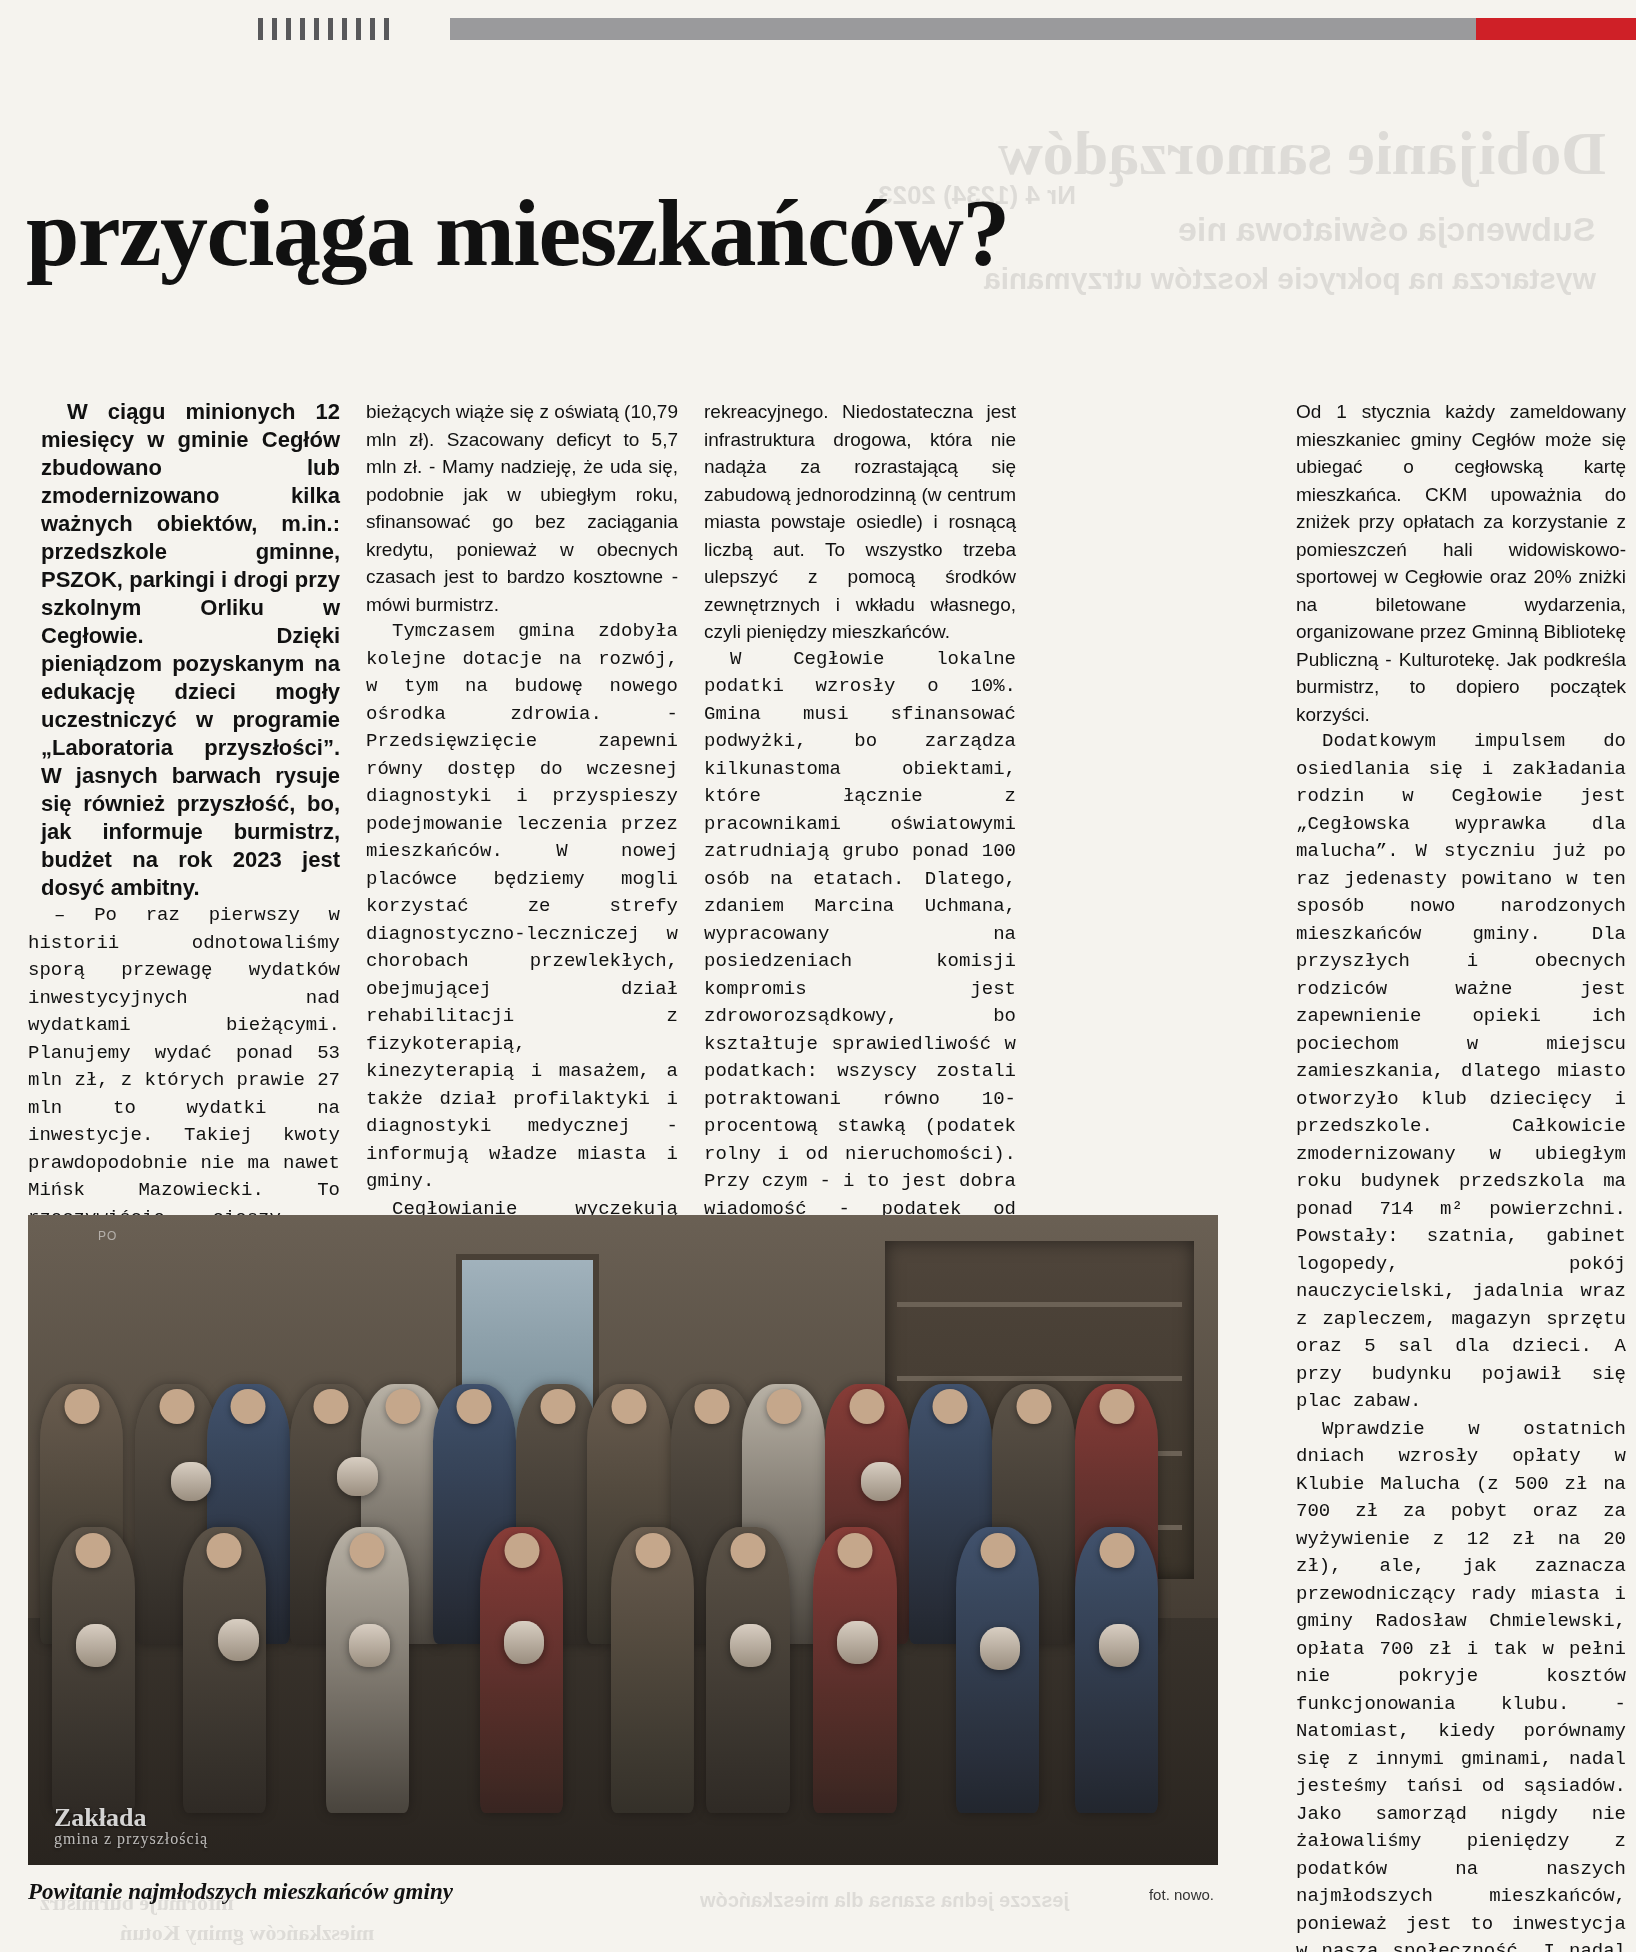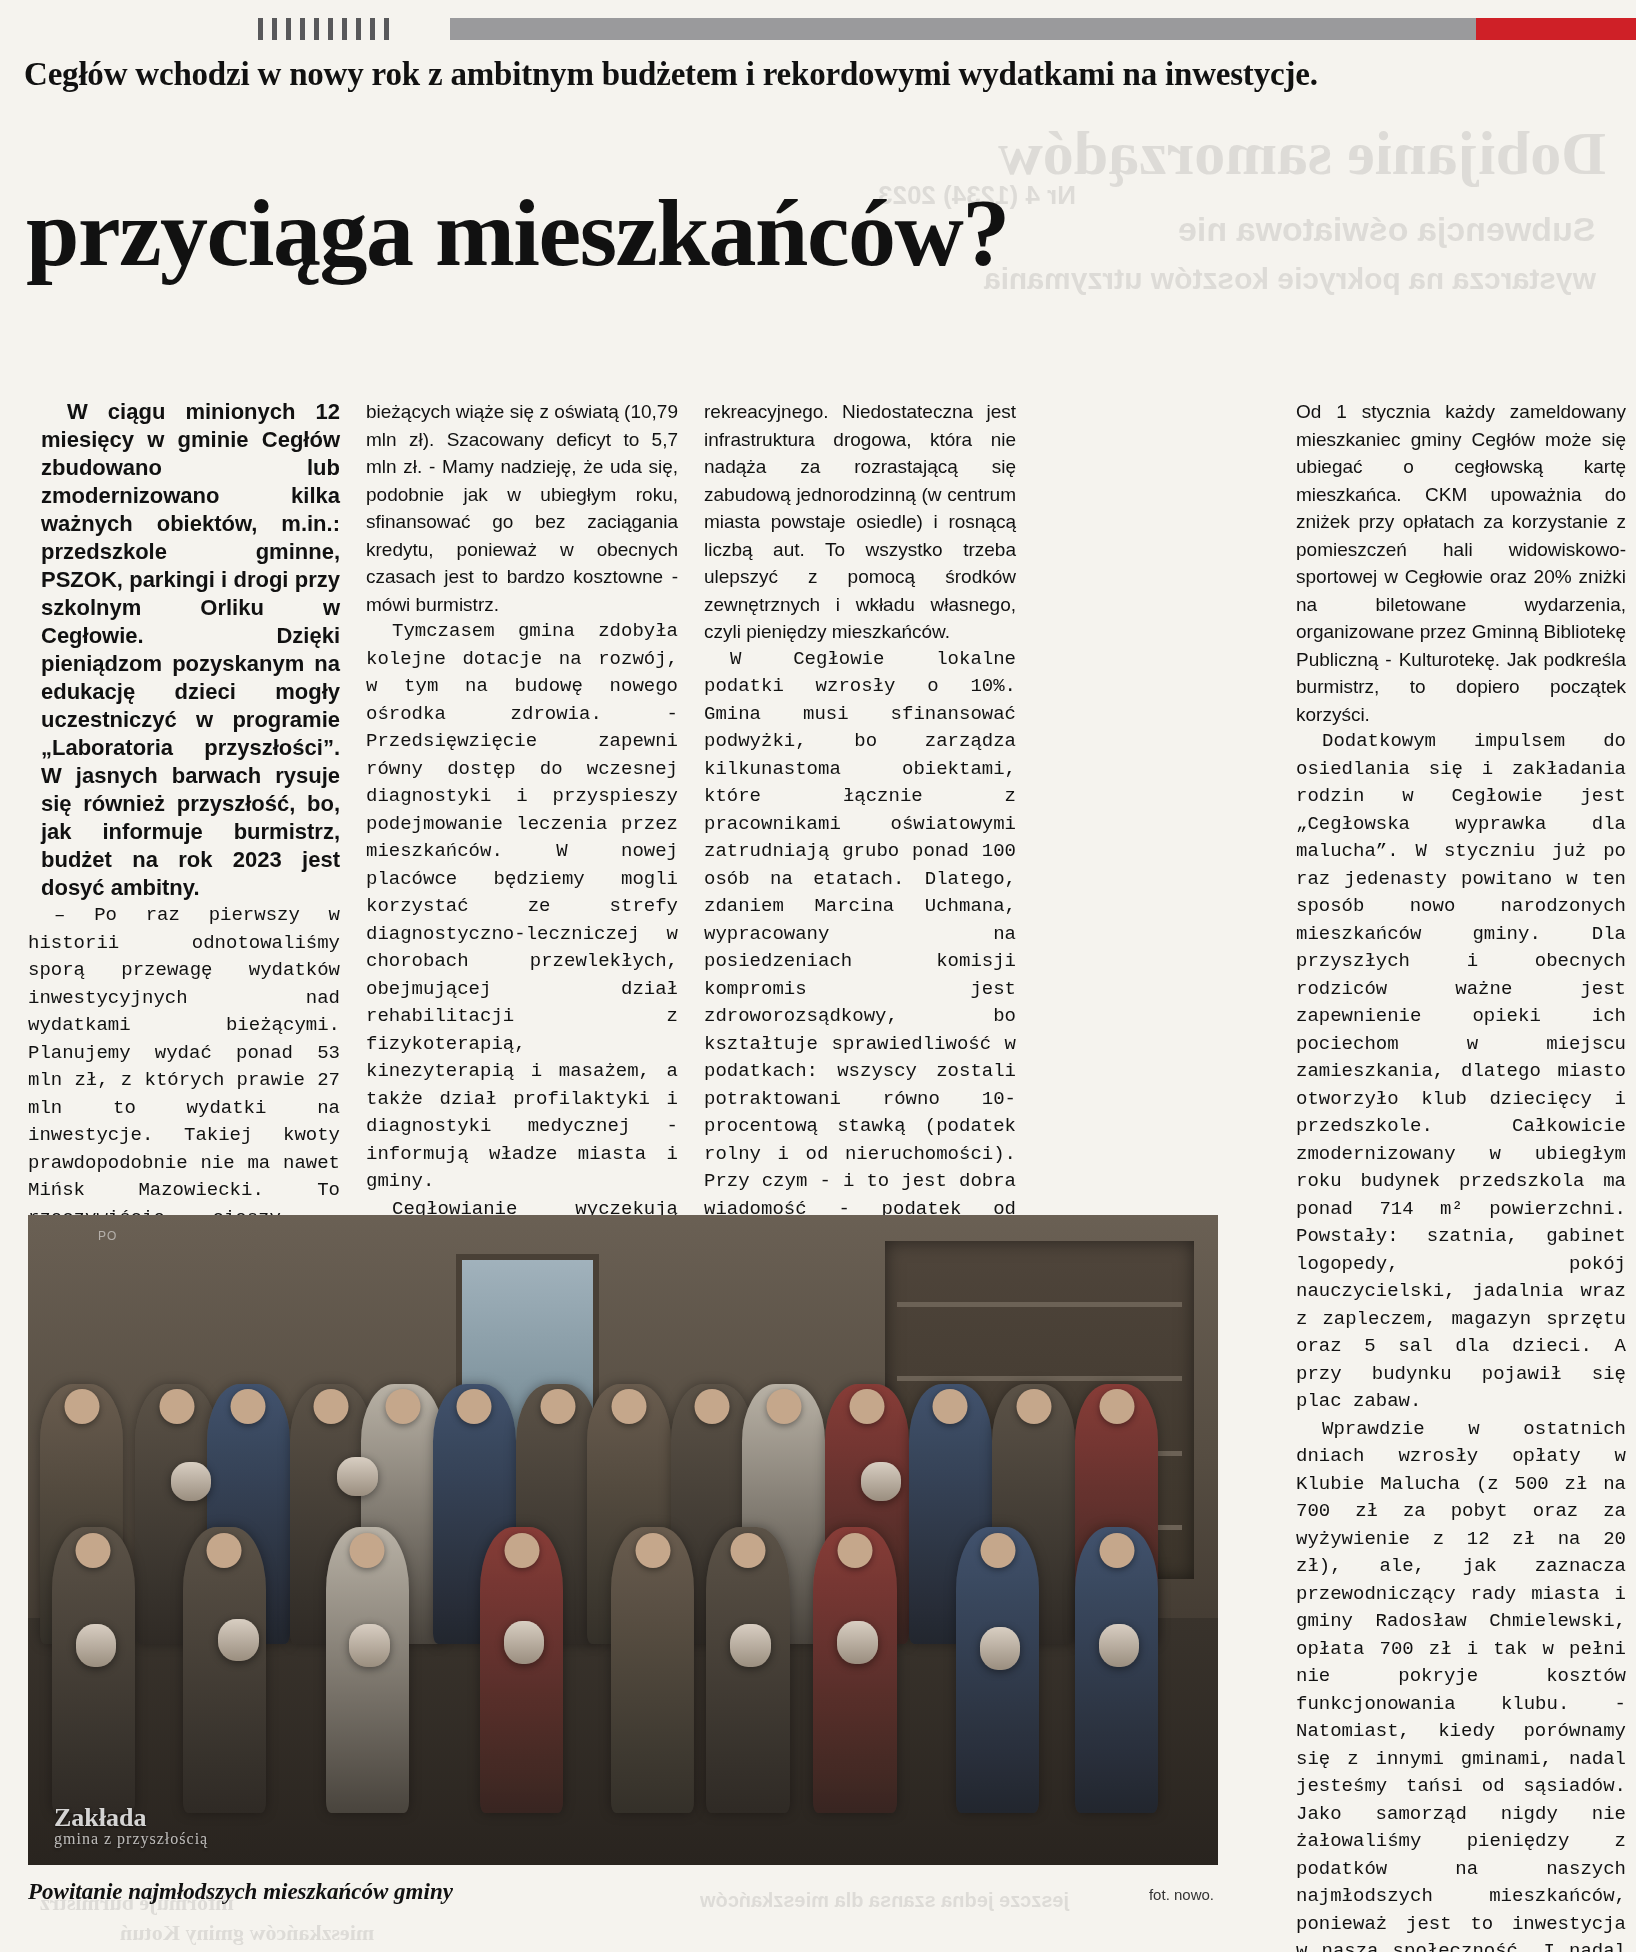--- a/index.html
+++ b/index.html
@@ -278,21 +278,20 @@
         <i></i>
         <i></i>
         <i></i>
         <i></i>
         <i></i>
     </div>
     <div class="seg-gray"></div>
     <div class="seg-red"></div>
   </div>
 
-  <div class="kicker">Cegłów wchodzi w nowy rok z ambitnym budżetem i rekordowymi wydatkami na inwestycje.</div>
 
   <h1 class="headline">
     <span class="l2">przyciąga mieszkańców?</span>
   </h1>
 
   <div class="cols">
 
     <div class="col col-1">
       <p class="lead">W ciągu minionych 12 miesięcy w gminie Cegłów zbudowano lub zmodernizowano kilka ważnych obiektów, m.in.: przedszkole gminne, PSZOK, parkingi i drogi przy szkolnym Orliku w Cegłowie. Dzięki pieniądzom pozyskanym na edukację dzieci mogły uczestniczyć w programie „Laboratoria przyszłości”. W jasnych barwach rysuje się również przyszłość, bo, jak informuje burmistrz, budżet na rok 2023 jest dosyć ambitny.</p>
       <p>– Po raz pierwszy w historii odnotowaliśmy sporą przewagę wydatków inwestycyjnych nad wydatkami bieżącymi. Planujemy wydać ponad 53 mln zł, z których prawie 27 mln to wydatki na inwestycje. Takiej kwoty prawdopodobnie nie ma nawet Mińsk Mazowiecki. To rzeczywiście cieszy - podkreśla Marcin Uchman. - Ale uznam to za sukces dopiero, gdy zrealizujemy ten plan chociażby w 40 czy 50 procentach.</p>

